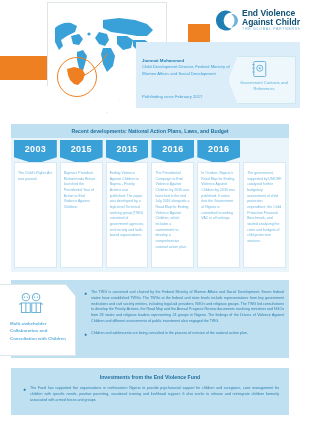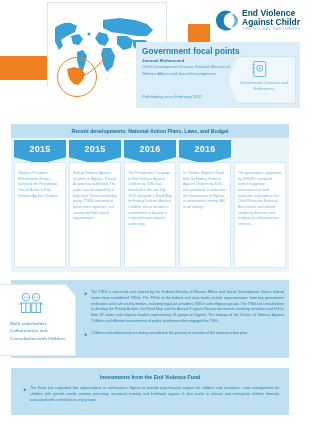--- a/index.html
+++ b/index.html
@@ -206,21 +206,20 @@
         <path d="M29 9 A14 14 0 0 1 29 31 A11 11 0 0 0 29 9 Z" fill="#6fb3d8"></path>
       </svg>
       <div class="logo-text">
         <div class="logo-l1">End Violence</div>
         <div class="logo-l2">Against Children</div>
         <div class="logo-l3">THE GLOBAL PARTNERSHIP</div>
       </div>
     </div>
 
     <div class="focal">
-      <div class="focal-title">Government focal points</div>
       <div class="focal-name">Jummai Mohammed</div>
       <div class="focal-role">Child Development Director, Federal Ministry of Women Affairs and Social Development</div>
       <div class="focal-path">Pathfinding since February 2017</div>
     </div>
 
     <div class="contacts-btn"></div>
     <svg class="contacts-icon" viewBox="0 0 24 24">
       <rect x="5" y="2" width="16" height="20" rx="1.5" fill="none" stroke="#6fb3d8" stroke-width="1.3"></rect>
       <circle cx="13" cy="11" r="4" fill="none" stroke="#6fb3d8" stroke-width="1.3"></circle>
       <circle cx="13" cy="11" r="1.4" fill="#6fb3d8"></circle>
@@ -229,20 +228,28 @@
       <line x1="3" y1="16" x2="6" y2="16" stroke="#6fb3d8" stroke-width="1.3"></line>
     </svg>
     <div class="contacts-label">Government Contacts and References</div>
   </div>
 
   <div class="timeline">
     <div class="timeline-head">
       <span>Recent developments: National Action Plans, Laws, and Budget</span>
     </div>
     <div class="tl-cols">
+      <div class="tl-col">
+        <div class="year-chip">
+            <span>2003</span>
+          </div>
+        <div class="tl-body">
+            <p>The Child's Rights Act was passed.</p>
+          </div>
+      </div>
       <div class="tl-col">
         <div class="year-chip">
             <span>2015</span>
           </div>
         <div class="tl-body">
             <p>Nigeria's President Muhammadu Buhari launched the Presidential Year of Action to End Violence Against Children.</p>
           </div>
       </div>
       <div class="tl-col">
         <div class="year-chip">

